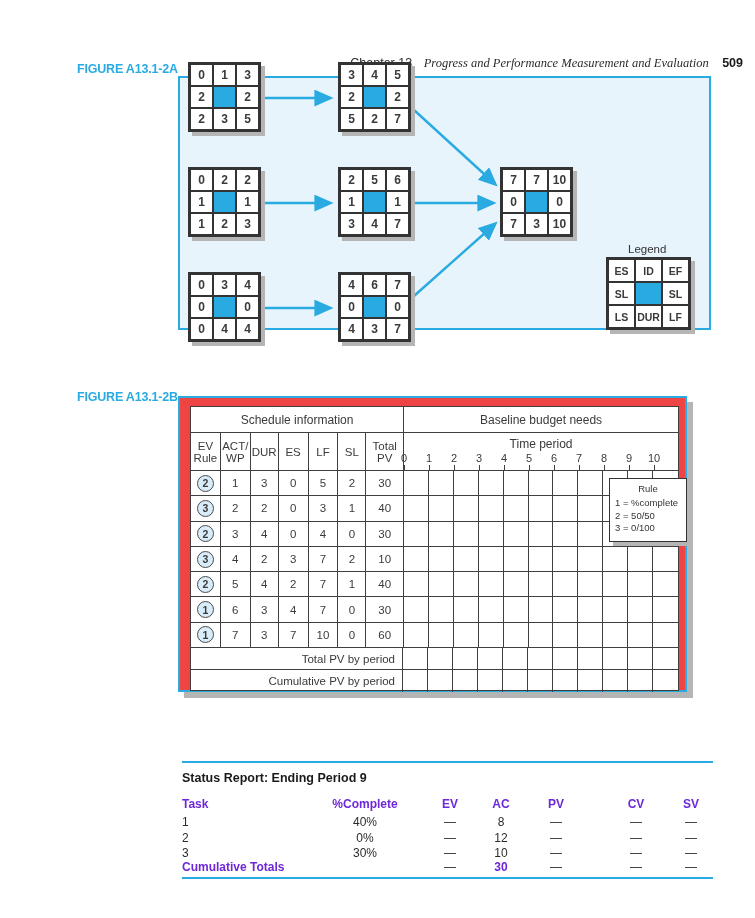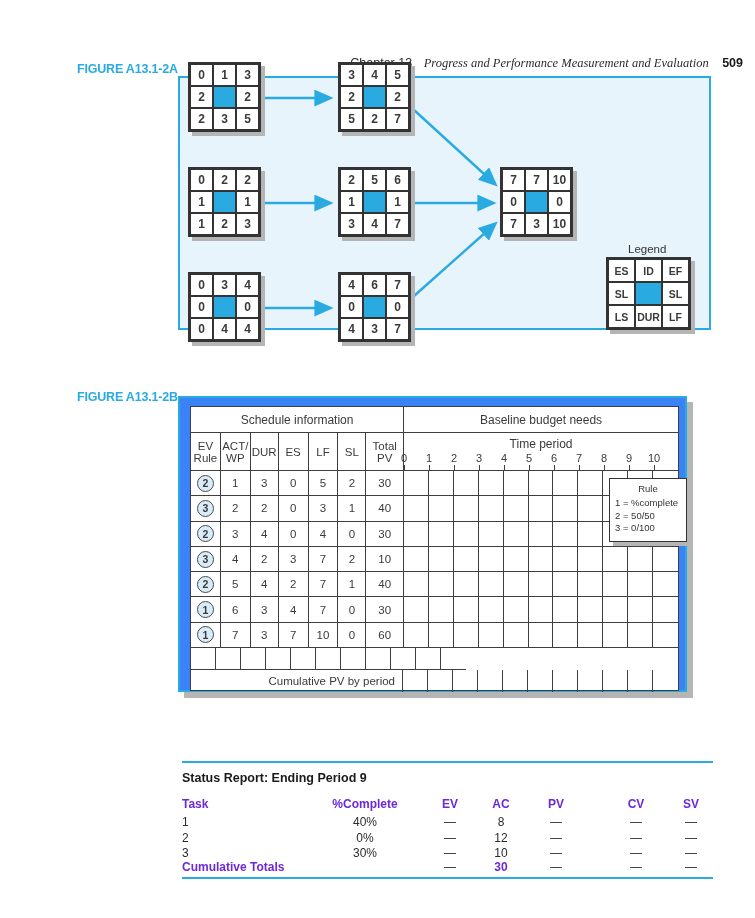--- a/index.html
+++ b/index.html
@@ -24,21 +24,21 @@
     border:2px solid #333; background:#333; box-shadow:4px 4px 0 #b5b5b5; }
   .node .ncell { background:#fff; border:1px solid #333; display:flex; align-items:center; justify-content:center;
     font-size:12px; font-weight:600; color:#3a3a3a; }
   .node .nfill { background:#29ABE2; }
   .node.aon .ncell { width:23px; height:22px; }
   .node.legend .ncell { width:27px; height:23px; font-size:10.5px; font-weight:600; }
   .legend-title { position:absolute; z-index:3; font-size:11.5px; color:#333; }
 
   
   #fb-panel { position:absolute; left:178px; top:396px; width:509px; height:296px;
-    background:#3b82f6; border:2px solid #29ABE2; box-shadow:6px 6px 0 #b5b5b5; z-index:1; }
+    background:#ef4444; border:2px solid #29ABE2; box-shadow:6px 6px 0 #b5b5b5; z-index:1; }
   #fb-table { position:absolute; left:10px; top:8px; width:489px; height:285px;
     border:1.5px solid #3f3f3f; background:#fff; font-size:11.5px; color:#3a3a3a; }
   .fbrow { display:flex; }
   .fbcell { border-right:1px solid #3f3f3f; border-bottom:1px solid #3f3f3f;
     display:flex; align-items:center; justify-content:center; text-align:center; }
   .h1 { height:26px; }
   .h1 .fbcell { font-size:12px; }
   .h2 { height:38px; }
   .h2 .fbcell { white-space:pre-line; line-height:12px; font-size:11.5px; }
   .datarow { height:25.3px; }
@@ -390,20 +390,21 @@
             <div class="tcell"></div>
             <div class="tcell"></div>
             <div class="tcell"></div>
             <div class="tcell"></div>
             <div class="tcell"></div>
             <div class="tcell"></div>
           </div>
         </div>
 
       <div class="fbrow sumrow">
+        <div class="fbcell w-sched sum-label">Total PV by period</div>
         <div class="fbrow time-cells">
             <div class="tcell"></div>
             <div class="tcell"></div>
             <div class="tcell"></div>
             <div class="tcell"></div>
             <div class="tcell"></div>
             <div class="tcell"></div>
             <div class="tcell"></div>
             <div class="tcell"></div>
             <div class="tcell"></div>

